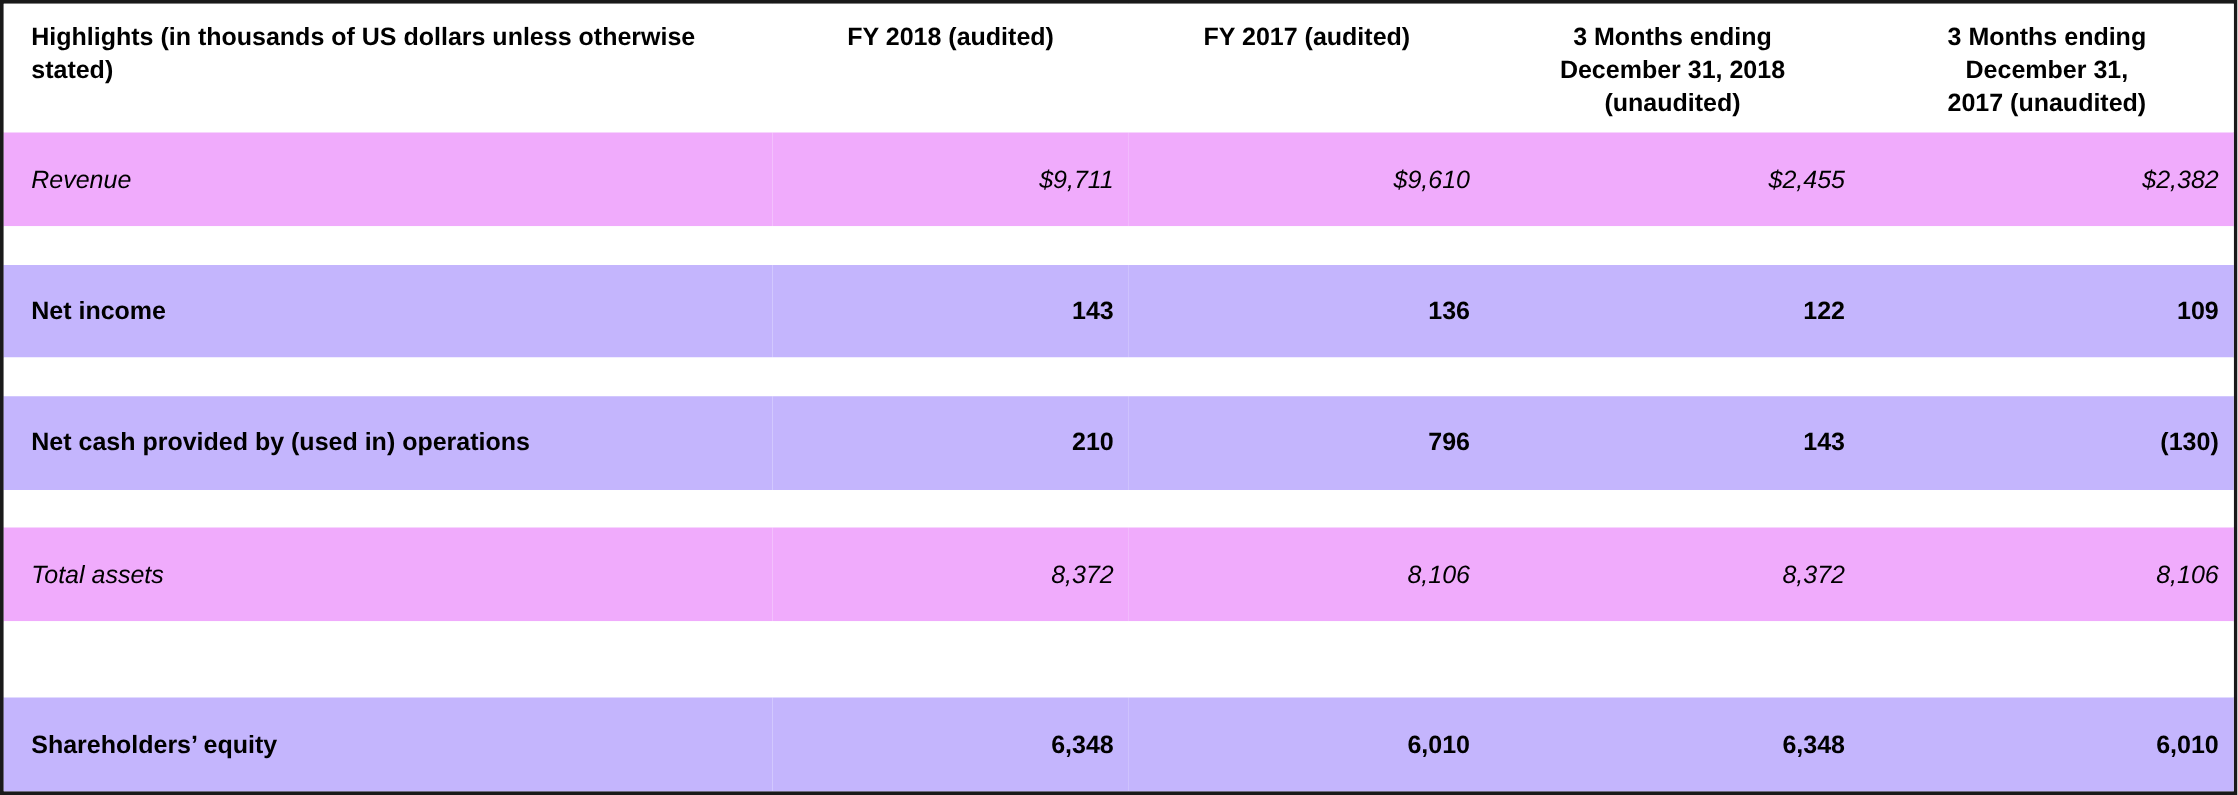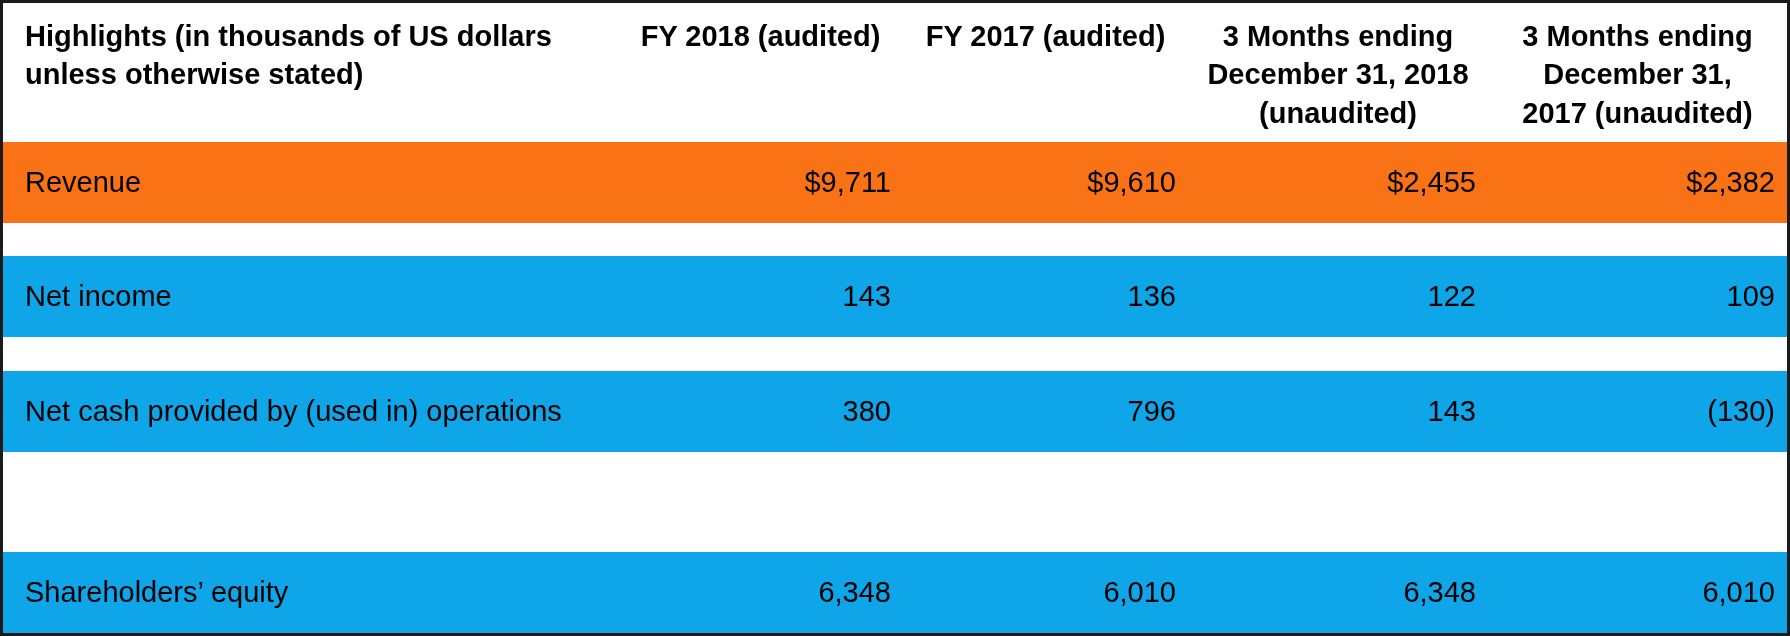--- a/index.html
+++ b/index.html
@@ -20,21 +20,21 @@
     height: 636px;
     border: 3px solid #1a1a1a;
     padding: 0;
     background: #ffffff;
   }
   table.highlights {
     border-collapse: collapse;
     table-layout: fixed;
     width: 100%;
     height: 100%;
-    font-size: 29px;
+    font-size: 20px;
   }
   col.c0 { width: 615px; }
   col.c1 { width: 285px; }
   col.c2 { width: 285px; }
   col.c3 { width: 300px; }
   col.c4 { width: 299px; }
 
   thead th {
     vertical-align: top;
     font-weight: bold;
@@ -67,22 +67,22 @@
     padding: 0;
   }
   td.label-cell {
     text-align: left;
     padding-left: 22px;
     white-space: nowrap;
   }
   td.value-cell {
     text-align: right;
   }
-  tr.shade-light td { background: #f97316; }
-  tr.shade-dark td { background: #0ea5e9; }
+  tr.shade-light td { background: #f0abfc; font-style: italic; }
+  tr.shade-dark td { background: #c4b5fd; font-weight: bold; }
 </style>
 </head>
 <body>
 
 <div id="table-frame">
   <table class="highlights">
     <colgroup>
       <col class="c0">
       <col class="c1">
       <col class="c2">
@@ -130,27 +130,34 @@
         <td class="value-cell">143</td>
         <td class="value-cell">136</td>
         <td class="value-cell">122</td>
         <td class="value-cell">109</td>
       </tr>
       <tr class="spacer-row">
         <td colspan="5"></td>
       </tr>
       <tr class="data-row shade-dark">
         <td class="label-cell">Net cash provided by (used in) operations</td>
-        <td class="value-cell">380</td>
+        <td class="value-cell">210</td>
         <td class="value-cell">796</td>
         <td class="value-cell">143</td>
         <td class="value-cell">(130)</td>
       </tr>
       <tr class="spacer-row">
         <td colspan="5"></td>
+      </tr>
+      <tr class="data-row shade-light">
+        <td class="label-cell">Total assets</td>
+        <td class="value-cell">8,372</td>
+        <td class="value-cell">8,106</td>
+        <td class="value-cell">8,372</td>
+        <td class="value-cell">8,106</td>
       </tr>
       <tr class="spacer-row">
         <td colspan="5"></td>
       </tr>
       <tr class="spacer-row">
         <td colspan="5"></td>
       </tr>
       <tr class="data-row shade-dark">
         <td class="label-cell">Shareholders’ equity</td>
         <td class="value-cell">6,348</td>

